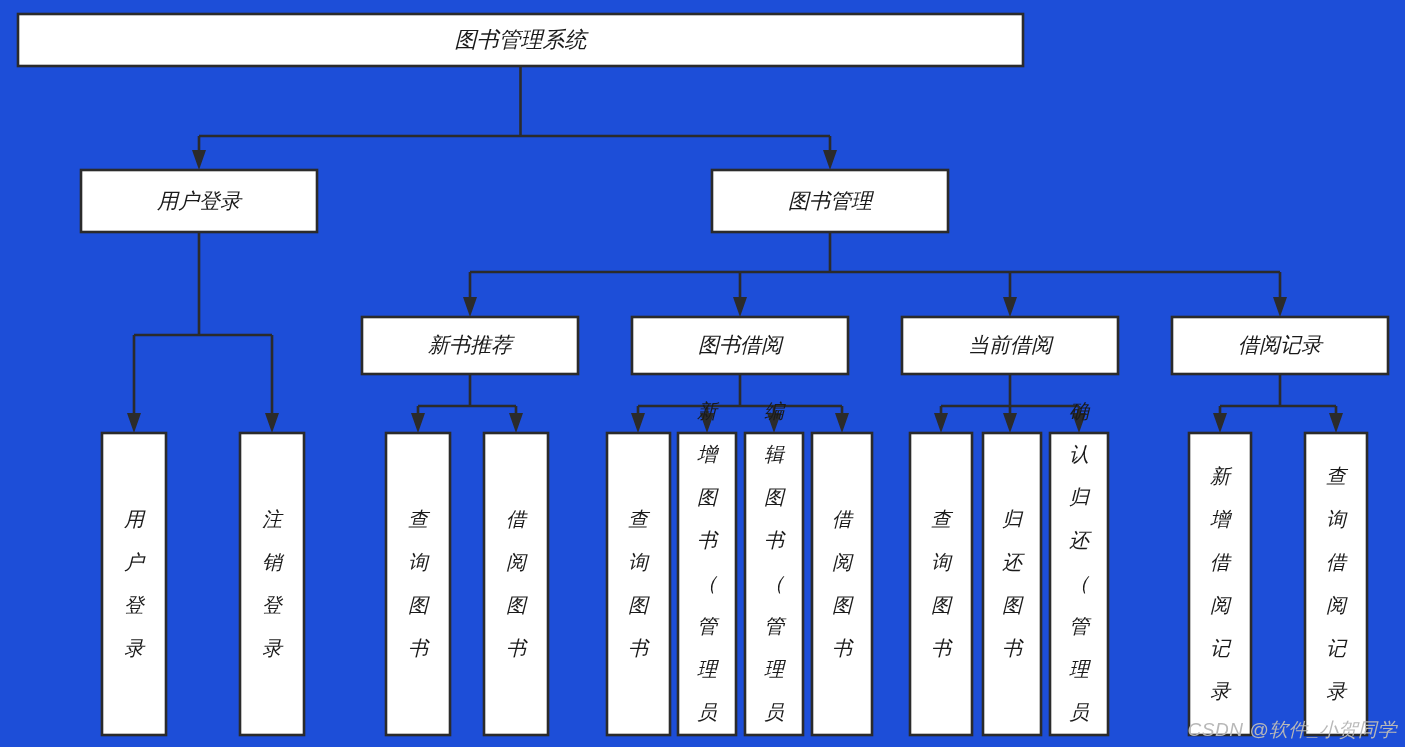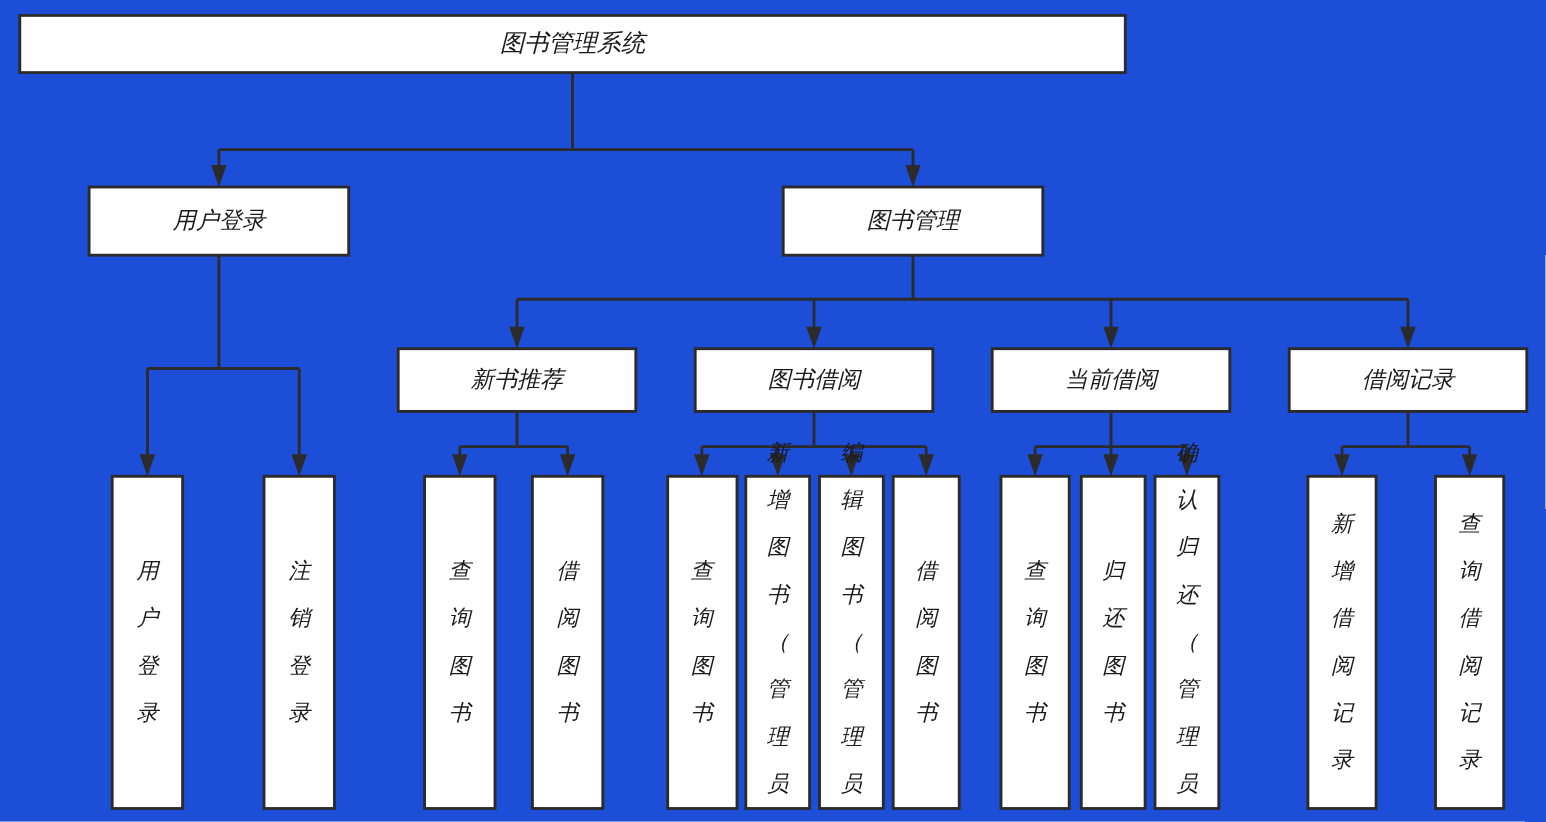--- a/index.html
+++ b/index.html
@@ -253,14 +253,15 @@
       <text class="leaf-label vtext" x="1220" y="584"><tspan x="1220" y="482.5">新</tspan><tspan x="1220" y="525.5">增</tspan><tspan x="1220" y="568.5">借</tspan><tspan x="1220" y="611.5">阅</tspan><tspan x="1220" y="654.5">记</tspan><tspan x="1220" y="697.5">录</tspan></text>
     </g>
 
     <g>
       <rect class="node-box" x="1305" y="433" width="62" height="302"></rect>
       <text class="leaf-label vtext" x="1336" y="584"><tspan x="1336" y="482.5">查</tspan><tspan x="1336" y="525.5">询</tspan><tspan x="1336" y="568.5">借</tspan><tspan x="1336" y="611.5">阅</tspan><tspan x="1336" y="654.5">记</tspan><tspan x="1336" y="697.5">录</tspan></text>
     </g>
 
   </svg>
 
+  <div class="watermark">CSDN @软件_小贺同学</div>
 
 </div>
 
 </body></html>

